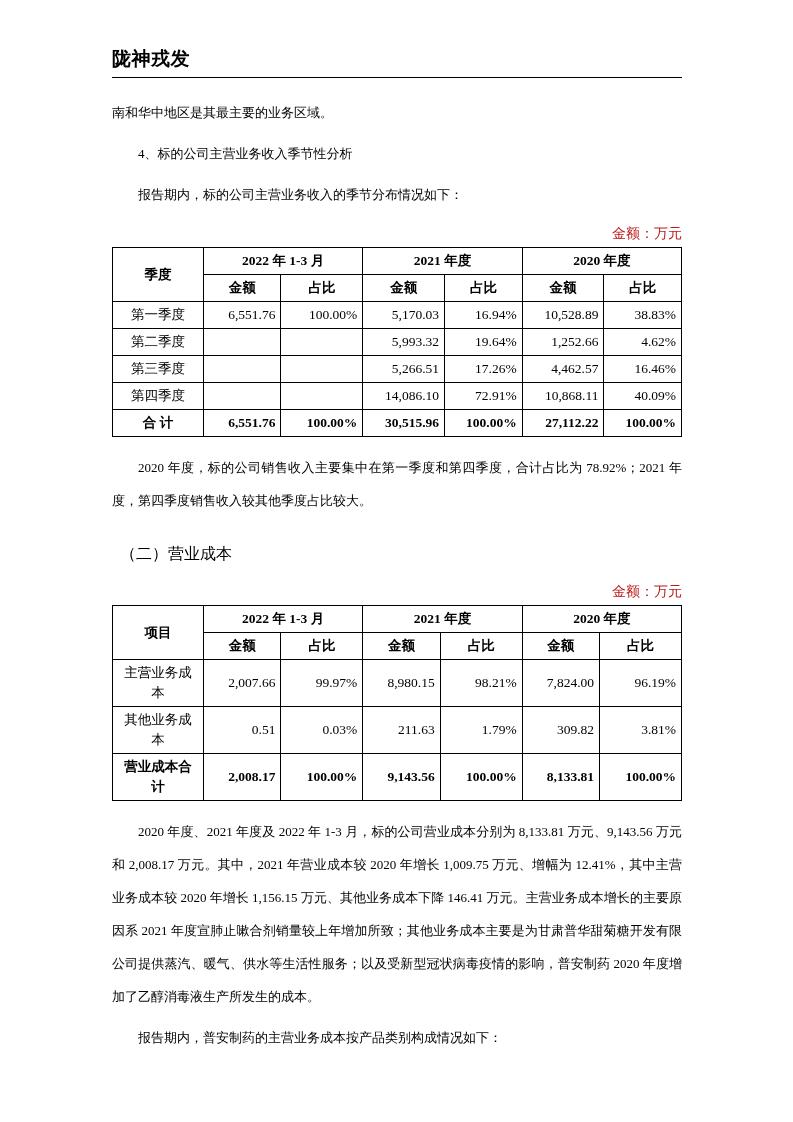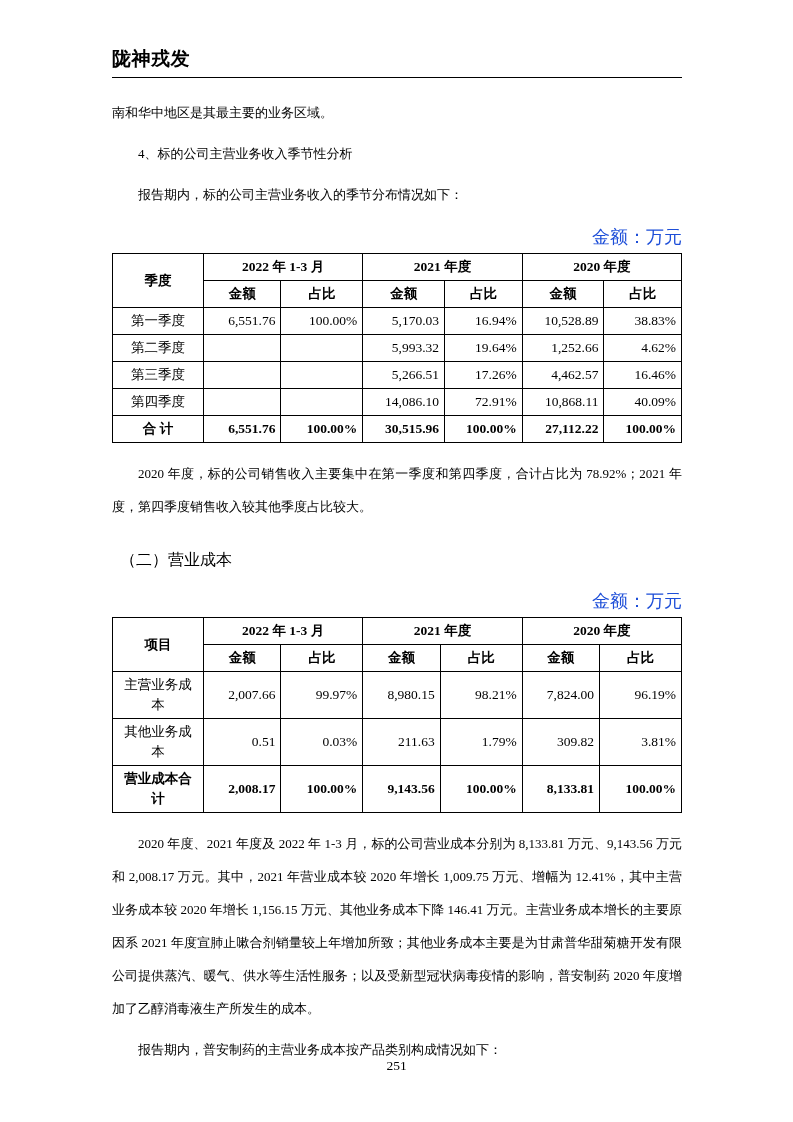--- a/index.html
+++ b/index.html
@@ -65,23 +65,23 @@
   h3.section-title {
     font-size: 16px;
     font-weight: normal;
     margin: 22px 0 10px 8px;
     line-height: 30px;
     color: #000;
     font-family: "Liberation Sans", sans-serif;
   }
   .unit-line {
     text-align: right;
-    font-size: 18px;
+    font-size: 14px;
     margin: 14px 0 4px 0;
-    color: #1d4ed8;
+    color: #b91c1c;
   }
   table.doc-table {
     border-collapse: collapse;
     width: 100%;
     font-size: 13.5px;
     color: #000;
     margin-bottom: 6px;
   }
   table.doc-table th,
   table.doc-table td {
@@ -262,14 +262,13 @@
         </tbody>
       </table>
     </div>
 
     <p class="body-text indent" style="margin-top:14px;">2020 年度、2021 年度及 2022 年 1-3 月，标的公司营业成本分别为 8,133.81 万元、9,143.56 万元和 2,008.17 万元。其中，2021 年营业成本较 2020 年增长 1,009.75 万元、增幅为 12.41%，其中主营业务成本较 2020 年增长 1,156.15 万元、其他业务成本下降 146.41 万元。主营业务成本增长的主要原因系 2021 年度宣肺止嗽合剂销量较上年增加所致；其他业务成本主要是为甘肃普华甜菊糖开发有限公司提供蒸汽、暖气、供水等生活性服务；以及受新型冠状病毒疫情的影响，普安制药 2020 年度增加了乙醇消毒液生产所发生的成本。</p>
 
     <p class="body-text indent">报告期内，普安制药的主营业务成本按产品类别构成情况如下：</p>
 
   </div>
 
-  <div class="pagenum">251</div>
 </div>
 
 </body></html>

